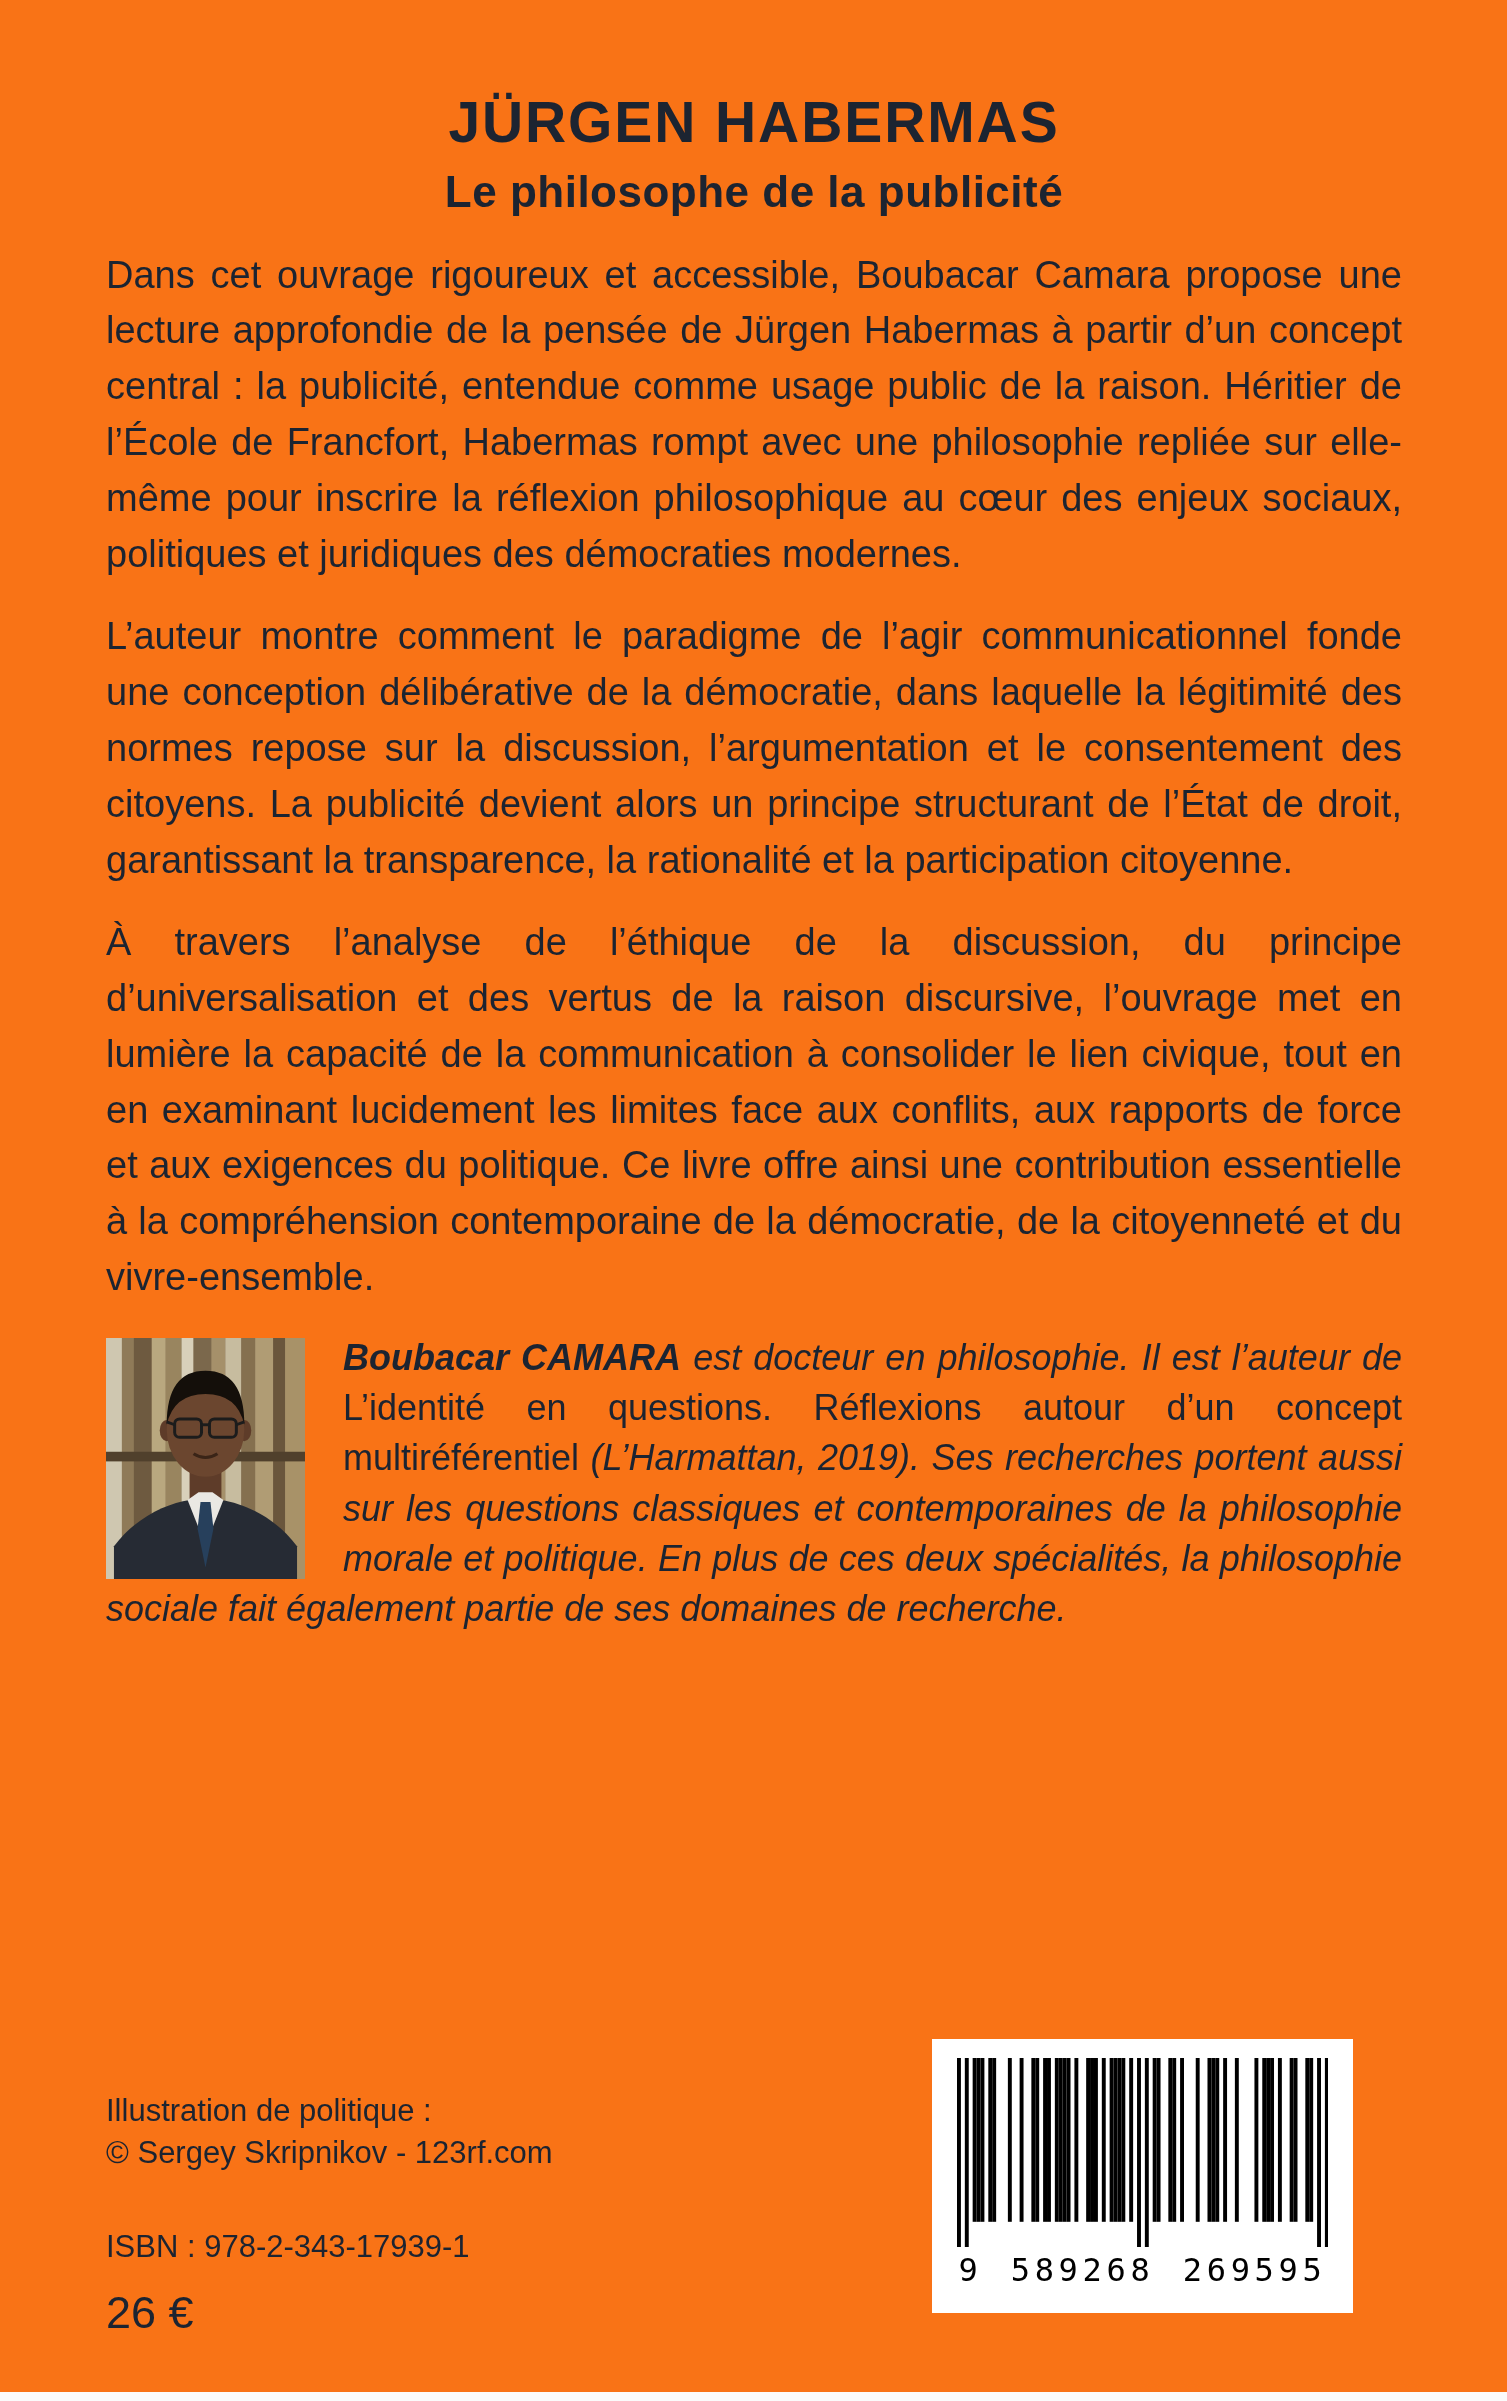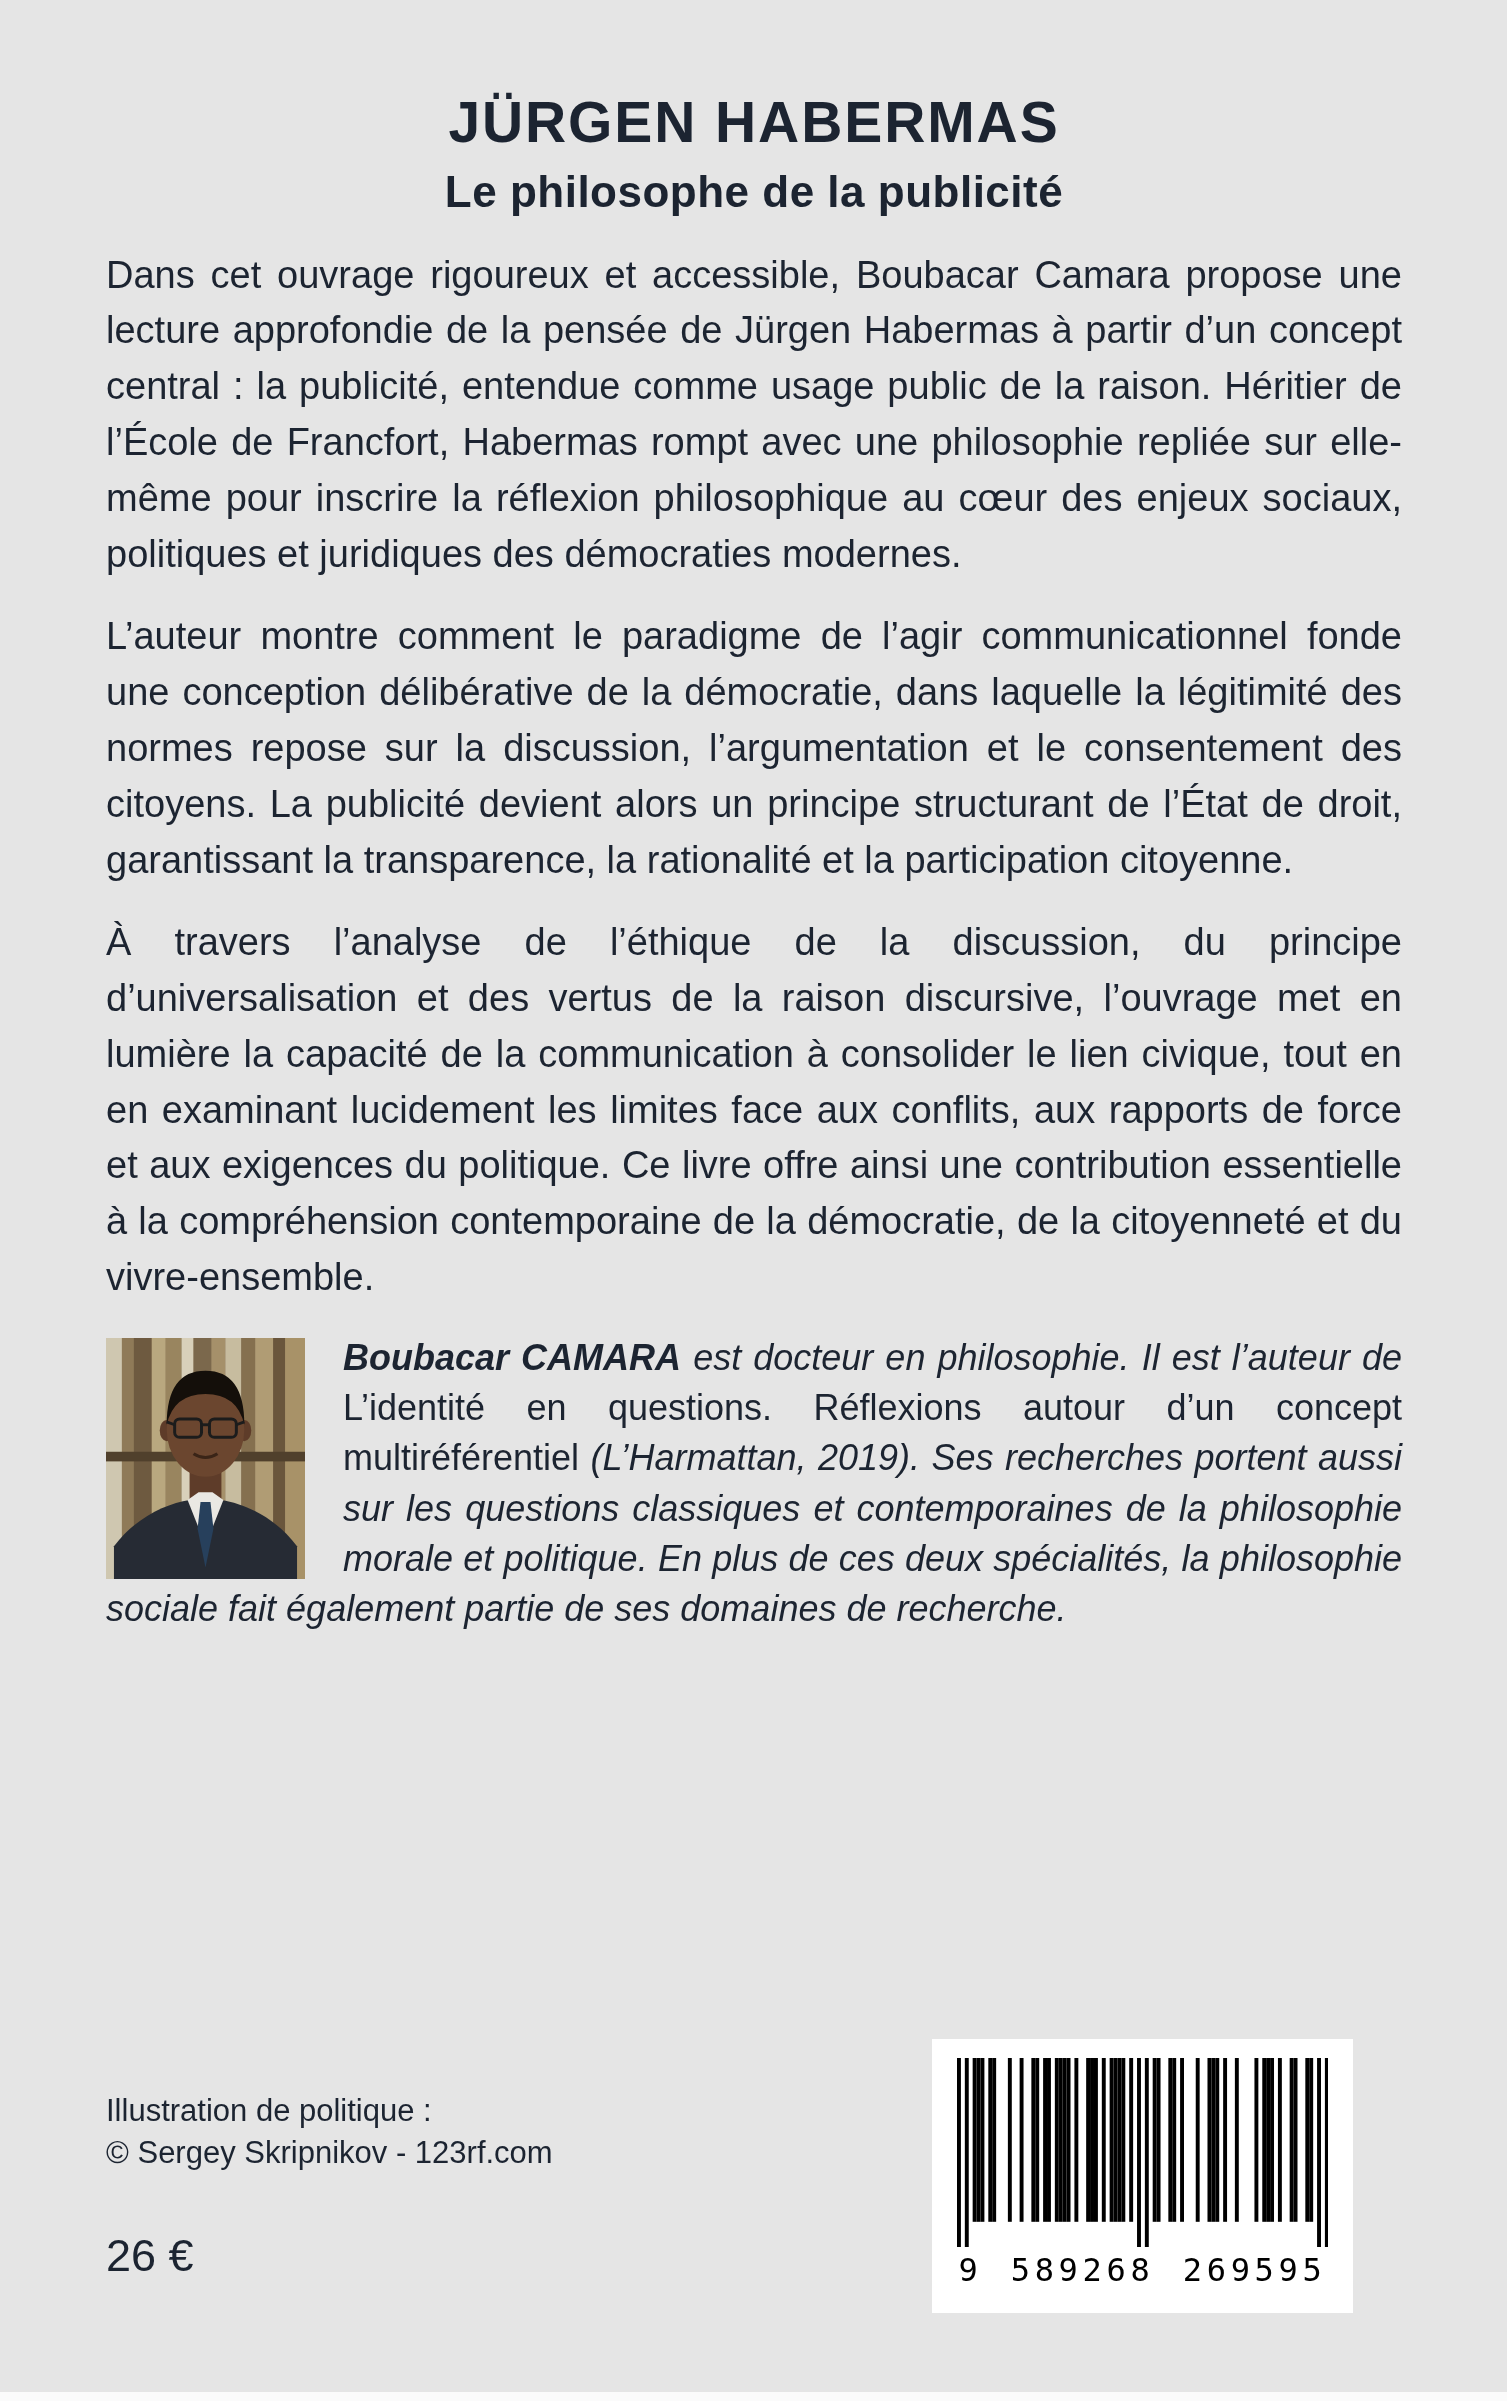--- a/index.html
+++ b/index.html
@@ -1,19 +1,19 @@
 <!DOCTYPE html>
 <html style="font-size:15px"><head>
 <meta charset="utf-8">
 <style>
   html,body { margin:0; padding:0; background:#555; }
   .page {
     position:relative;
     width:1508px; height:2402px;
-    background:#e5e5e5;
+    background:#f97316;
     font-family:"Liberation Sans", sans-serif;
     color:#1c2431;
     overflow:hidden;
   }
   .content { padding:90px 106px 0 106px; }
 
   .title {
     margin:0; text-align:center;
     font-size:57px; font-weight:700; letter-spacing:1.9px;
     line-height:1.15;
@@ -138,20 +138,21 @@
       </div>
       <p class="bio-text"><span class="bio-strong">Boubacar CAMARA</span><span> est docteur en philosophie. Il est l’auteur de </span><span class="bio-upright">L’identité en questions. Réflexions autour d’un concept multiréférentiel</span><span> (L’Harmattan, 2019). Ses recherches portent aussi sur les questions classiques et contemporaines de la philosophie morale et politique. En plus de ces deux spécialités, la philosophie sociale fait également partie de ses domaines de recherche.</span></p>
     </div>
   </div>
 
   <div class="footer">
     <p class="credit">
       <span>Illustration de politique :</span><br>
       <span>© Sergey Skripnikov - 123rf.com</span>
     </p>
+    <p class="isbn">ISBN : 978-2-343-17939-1</p>
     <p class="price">26 €</p>
   </div>
 
   <div class="barcode-box">
     <svg class="bars" viewBox="0 0 95 60" preserveAspectRatio="none">
         <rect x="0" y="0" width="1" height="60"></rect>
         <rect x="2" y="0" width="1" height="60"></rect>
         <rect x="4" y="0" width="1" height="52"></rect>
         <rect x="5" y="0" width="1" height="52"></rect>
         <rect x="6" y="0" width="1" height="52"></rect>

